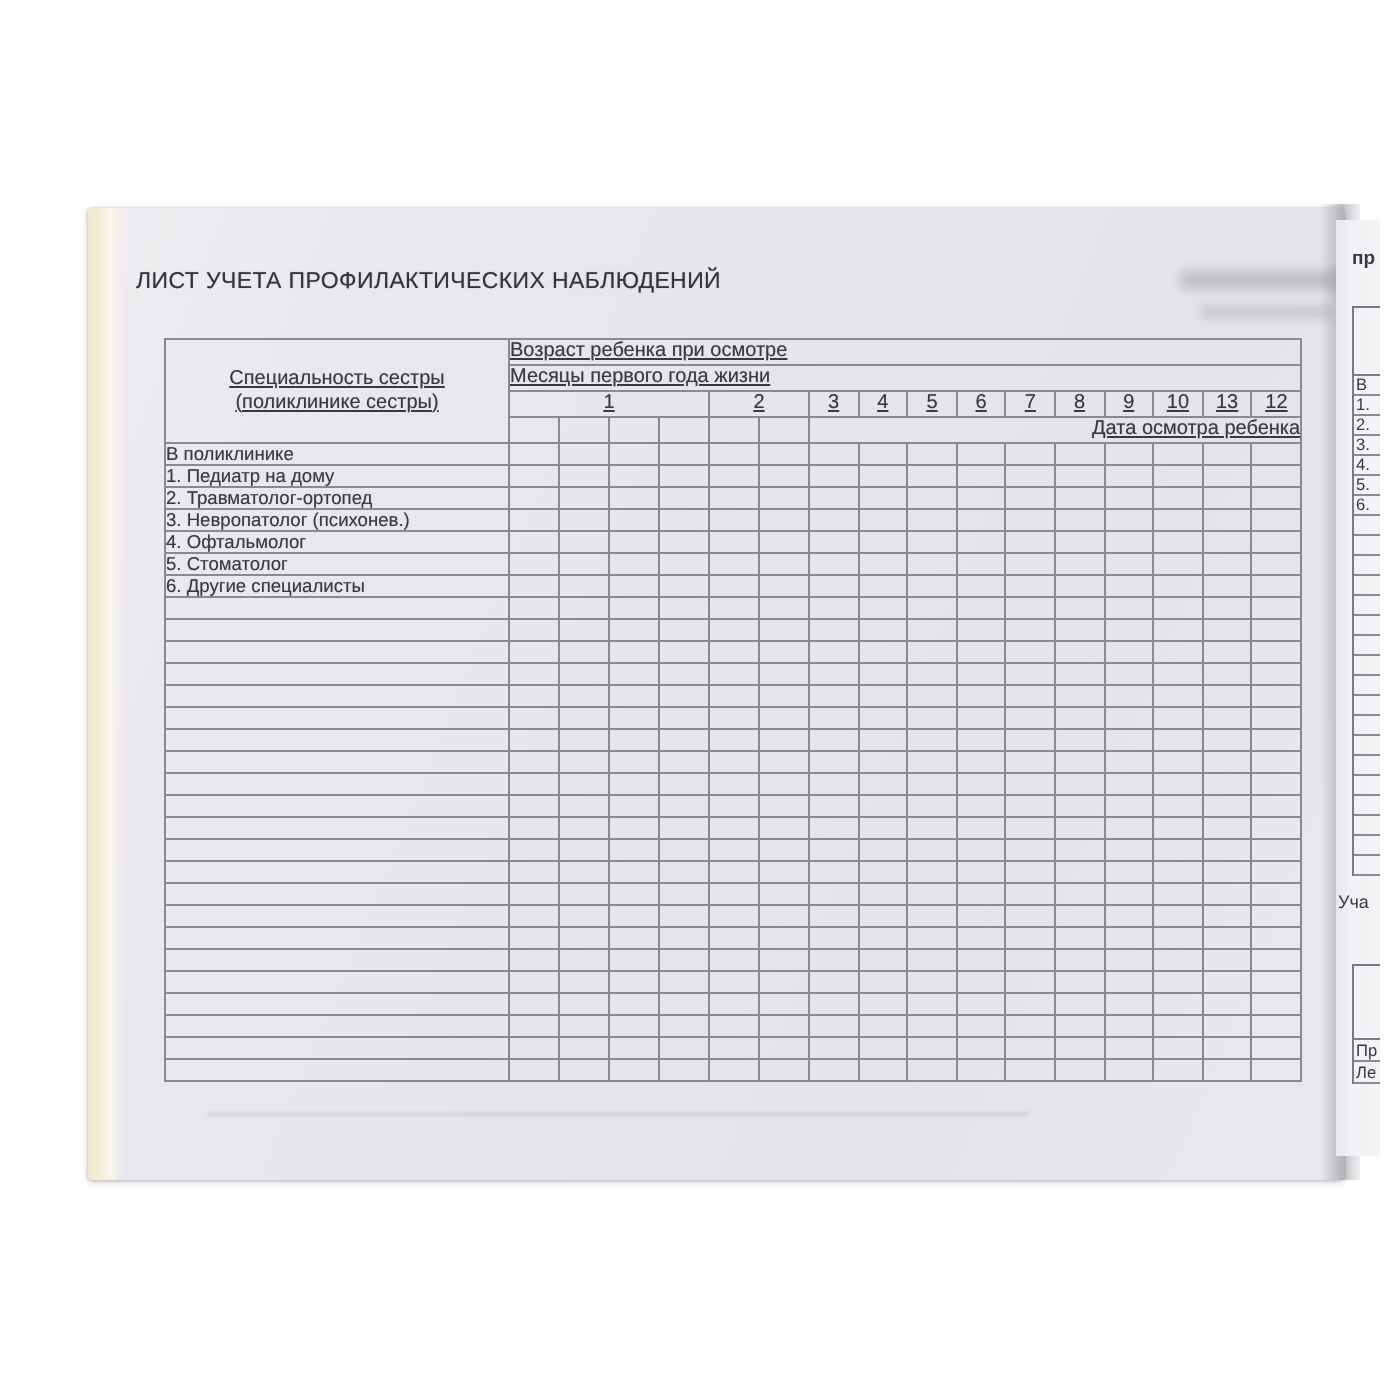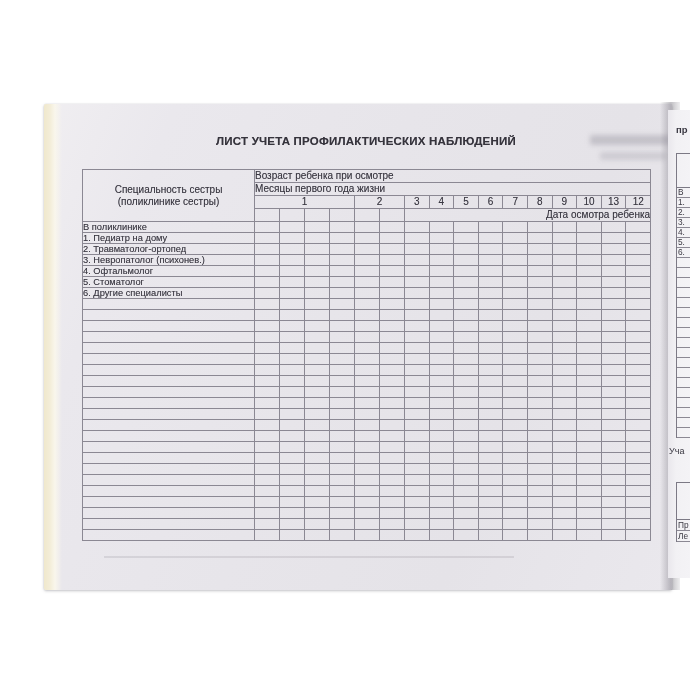--- a/index.html
+++ b/index.html
@@ -11,22 +11,22 @@
     position:absolute;left:44px;top:104px;width:628px;height:486px;
     background:linear-gradient(112deg,#f0eef1 0%,#eae8ed 16%,#e7e5ea 45%,#e5e3e8 72%,#eae8ed 100%);
     box-shadow:0 1px 3px rgba(90,88,98,.35), 0 0 1px rgba(120,118,128,.4);
     border-radius:2px;overflow:hidden;
   }
   .edge-cream{
     position:absolute;left:0;top:0;bottom:0;width:18px;
     background:linear-gradient(to right,#f0e8cc 0px,#f3edd8 6px,#f9f6ec 11px,rgba(250,249,246,0) 18px);
   }
   .title{
-    position:absolute;left:38px;top:31px;width:568px;text-align:center;
-    font-size:11.5px;font-weight:bold;color:#35333c;letter-spacing:.2px;white-space:nowrap;
+    position:absolute;left:24px;top:31px;width:568px;text-align:left;
+    font-size:11.5px;font-weight:normal;color:#35333c;letter-spacing:.2px;white-space:nowrap;
     text-shadow:0 0 .5px rgba(60,58,66,.55);
   }
   .subtitle{
     position:absolute;left:30px;top:49px;width:584px;text-align:center;
     font-size:10.3px;font-weight:bold;color:#38363f;white-space:nowrap;
     text-shadow:0 0 .5px rgba(60,58,66,.5);
   }
   .showthru{position:absolute;background:rgba(118,115,128,.30);filter:blur(2.5px);border-radius:2px;}
   .showthru-line{position:absolute;background:rgba(110,108,118,.16);filter:blur(.7px);}
 
@@ -34,21 +34,21 @@
   table.obs{
     position:absolute;left:38px;top:65px;width:568px;
     border-collapse:collapse;table-layout:fixed;
     border:1.2px solid #5d5a65;
   }
   table.obs td{
     border:1px solid #8b8893;padding:0;height:10px;line-height:10px;
     font-size:9.3px;color:#3a3842;overflow:hidden;white-space:nowrap;
     text-shadow:0 0 .4px rgba(58,56,66,.45);
   }
-  tr.hrow td{height:12px;line-height:12px;font-size:10px;}
+  tr.hrow td{height:12px;line-height:12px;font-size:10px;text-decoration:underline;}
   td.corner{text-align:center;vertical-align:middle;font-size:10px;line-height:11.5px;}
   td.hl{text-align:left;padding-left:3px;}
   td.num{text-align:center;}
   td.rowlabel{text-align:left;padding-left:3px;}
   td.dl{text-align:right;padding-left:2px;}
   
   .gap{
     position:absolute;left:660px;top:102px;width:20px;height:488px;
     background:linear-gradient(to right,rgba(0,0,0,0) 0%,rgba(96,93,104,.38) 55%,rgba(120,118,128,.12) 100%);
   }

